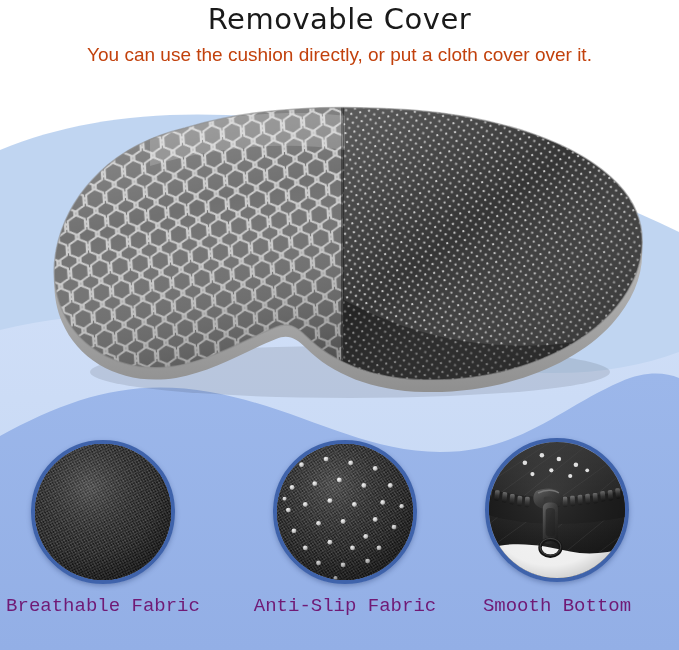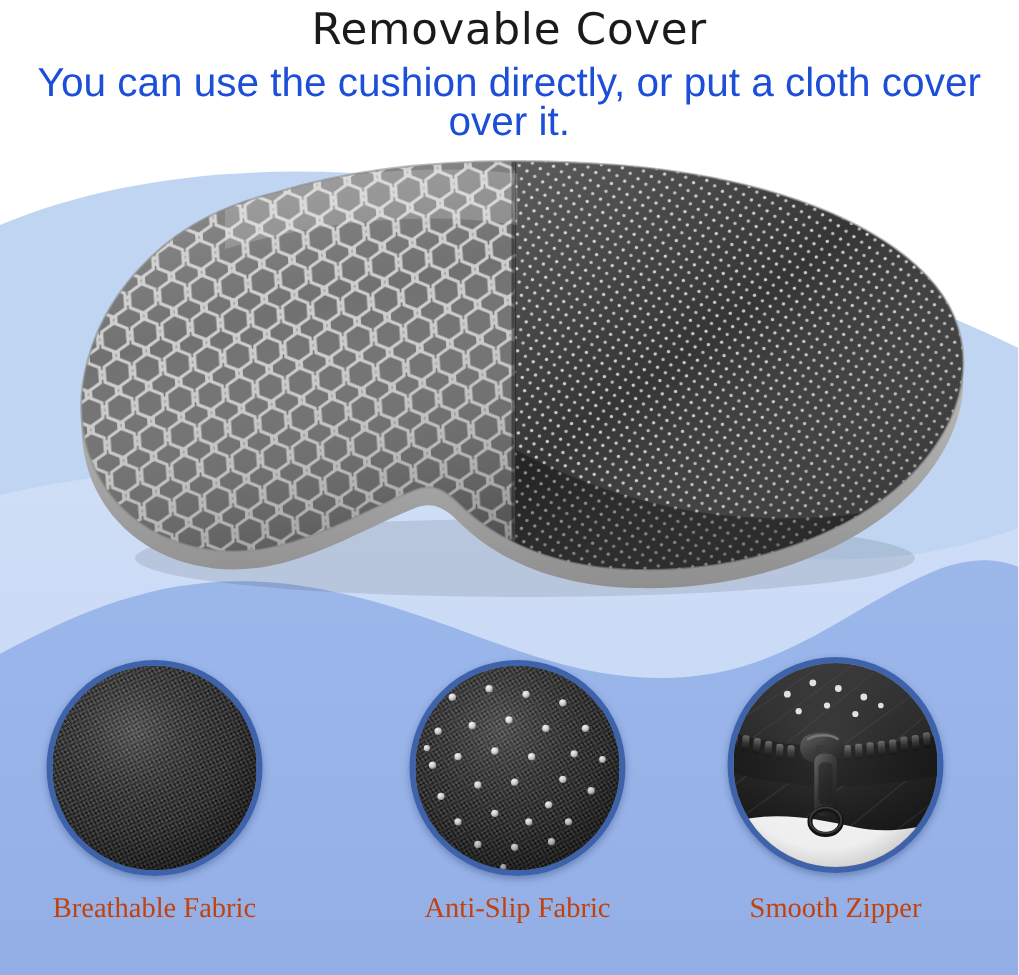--- a/index.html
+++ b/index.html
@@ -36,24 +36,24 @@
     font-weight: 400;
     letter-spacing: 0.5px;
     color: #1a1a1a;
   }
   .subhead {
     position: absolute;
     left: 0; top: 42px;
     width: 679px;
     text-align: center;
     font-family: "Liberation Sans", sans-serif;
-    font-size: 27px;
+    font-size: 19px;
     line-height: 26px;
     font-weight: 400;
-    color: #1d4ed8;
+    color: #c2410c;
   }
 
   
   .cushion-wrap {
     position: absolute;
     left: 0; top: 0;
     width: 679px; height: 650px;
   }
 
   
@@ -76,24 +76,24 @@
     background-color: #343434;
     background-image:
       repeating-linear-gradient(45deg, rgba(255,255,255,0.085) 0 1px, rgba(0,0,0,0.20) 1px 2.4px),
       repeating-linear-gradient(-45deg, rgba(255,255,255,0.07) 0 1px, rgba(0,0,0,0.22) 1px 2.4px),
       radial-gradient(circle at 38% 30%, #4a4a4a 0%, #333333 52%, #1e1e1e 100%);
   }
 
   .caption {
     position: absolute;
     text-align: center;
-    font-family: Liberation Serif, serif;
+    font-family: Liberation Mono, monospace;
     font-size: 19px;
     line-height: 24px;
-    color: #c2410c;
+    color: #701a75;
     white-space: nowrap;
   }
 </style>
 </head>
 <body>
 
 <div id="page">
 
   <svg class="bg-layer" viewBox="0 0 679 650" preserveAspectRatio="none">
     <defs>
@@ -387,15 +387,15 @@
       </g>
 
       <radialGradient id="zipVig" cx="0.45" cy="0.4" r="0.78">
         <stop offset="0%" stop-color="#ffffff" stop-opacity="0.08"></stop>
         <stop offset="65%" stop-color="#000000" stop-opacity="0.05"></stop>
         <stop offset="100%" stop-color="#000000" stop-opacity="0.35"></stop>
       </radialGradient>
       <rect width="144" height="144" fill="url(#zipVig)"></rect>
     </svg>
   </div>
-  <div class="caption" style="left:457px; top:594px; width:200px;">Smooth Zipper</div>
+  <div class="caption" style="left:457px; top:594px; width:200px;">Smooth Bottom</div>
 
 </div>
 
 </body></html>

